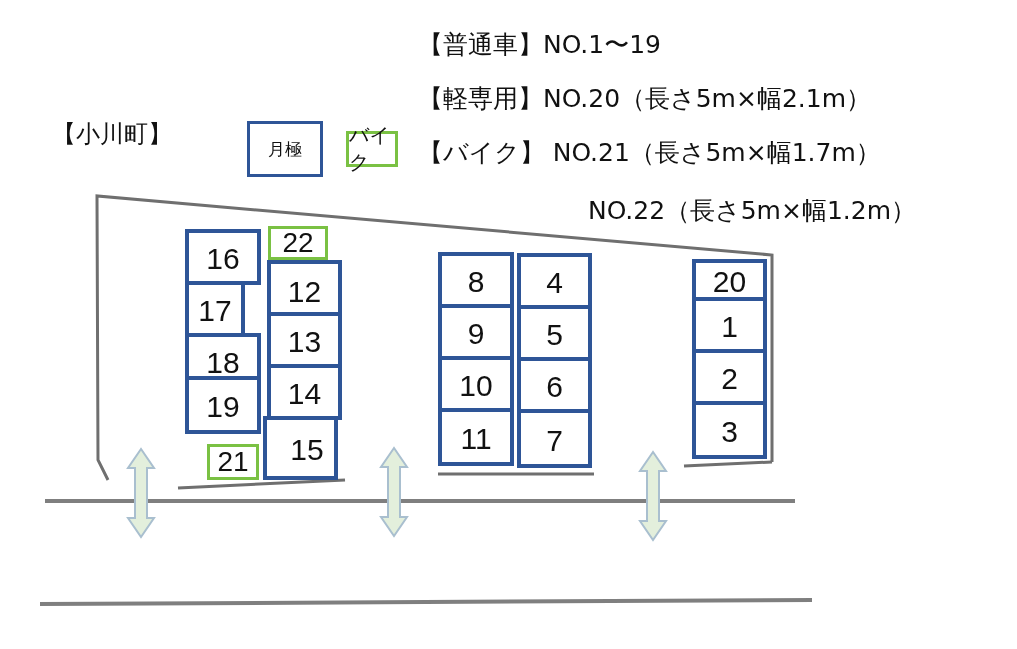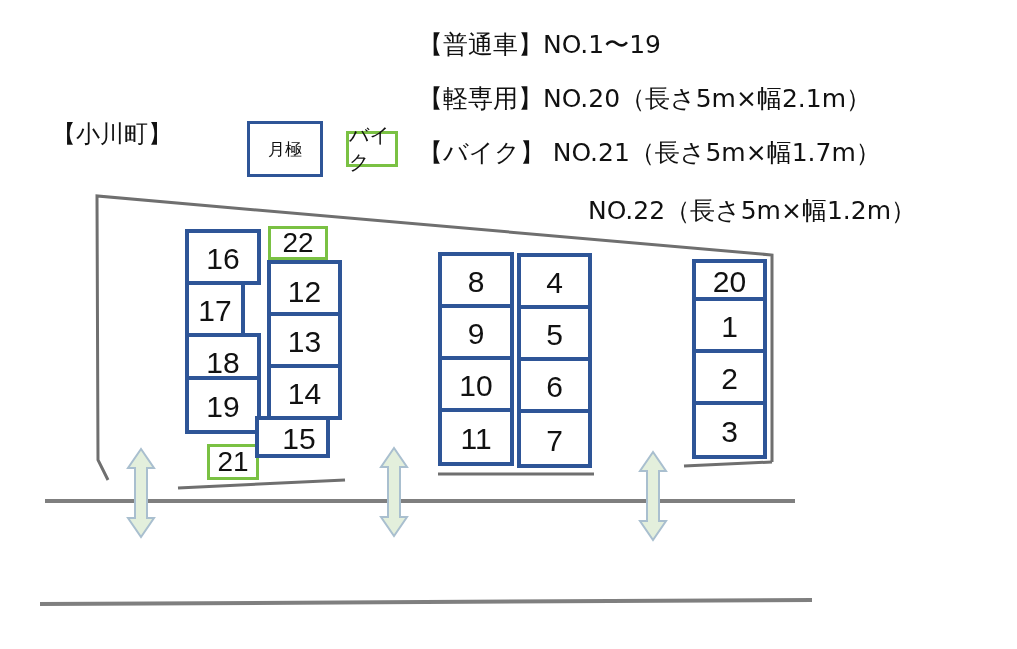--- a/index.html
+++ b/index.html
@@ -54,21 +54,21 @@
 <div class="slot" style="left:185px;top:229px;width:76px;height:56px;">16</div>
 <div class="slot" style="left:185px;top:281px;width:60px;height:56px;">17</div>
 <div class="slot" style="left:185px;top:333px;width:76px;height:56px;">18</div>
 <div class="slot" style="left:185px;top:376px;width:76px;height:58px;">19</div>
 <div class="slot bike" style="left:207px;top:444px;width:52px;height:36px;">21</div>
 
 <div class="slot bike" style="left:268px;top:226px;width:60px;height:34px;">22</div>
 <div class="slot" style="left:267px;top:260px;width:75px;height:60px;">12</div>
 <div class="slot" style="left:267px;top:312px;width:75px;height:56px;">13</div>
 <div class="slot" style="left:267px;top:364px;width:75px;height:56px;">14</div>
-<div class="slot" style="left:255px;top:416px;width:75px;height:42px;padding-left:13px;">15</div>
+<div class="slot" style="left:263px;top:416px;width:75px;height:64px;padding-left:13px;">15</div>
 
 <div class="slot" style="left:438px;top:252px;width:76px;height:56px;">8</div>
 <div class="slot" style="left:438px;top:304px;width:76px;height:56px;">9</div>
 <div class="slot" style="left:438px;top:356px;width:76px;height:56px;">10</div>
 <div class="slot" style="left:438px;top:408px;width:76px;height:58px;">11</div>
 
 <div class="slot" style="left:517px;top:253px;width:75px;height:56px;">4</div>
 <div class="slot" style="left:517px;top:305px;width:75px;height:56px;">5</div>
 <div class="slot" style="left:517px;top:357px;width:75px;height:56px;">6</div>
 <div class="slot" style="left:517px;top:409px;width:75px;height:59px;">7</div>

